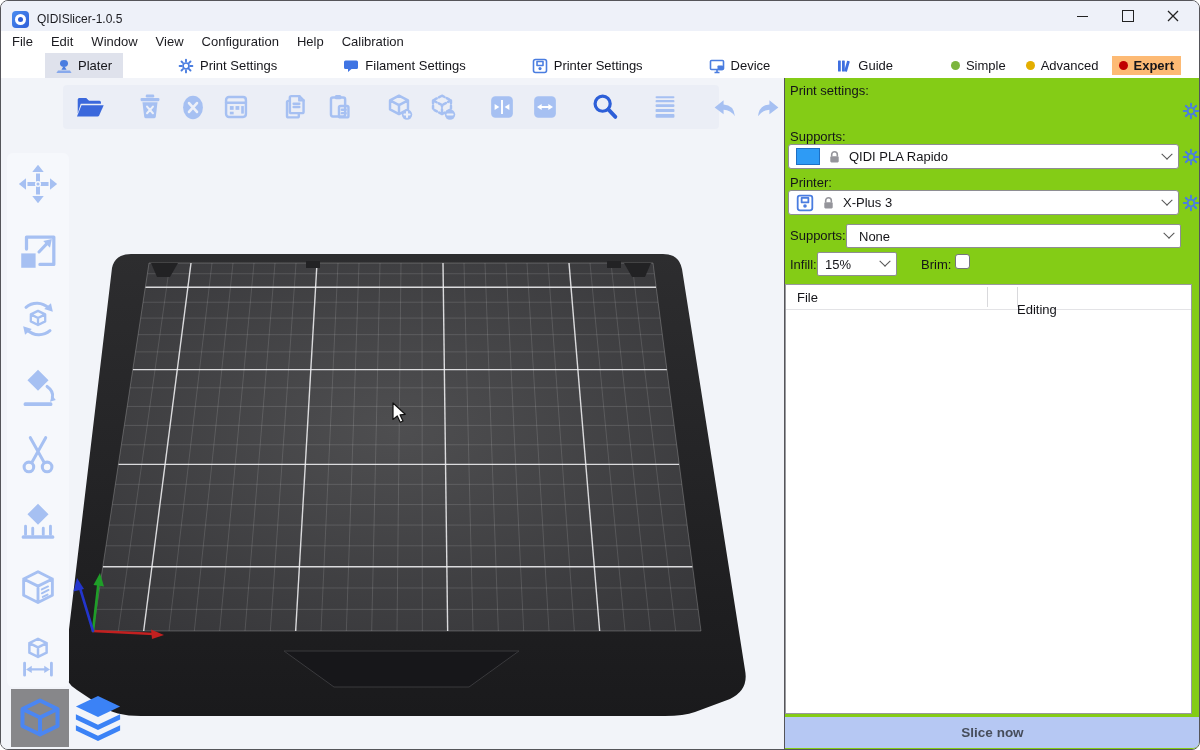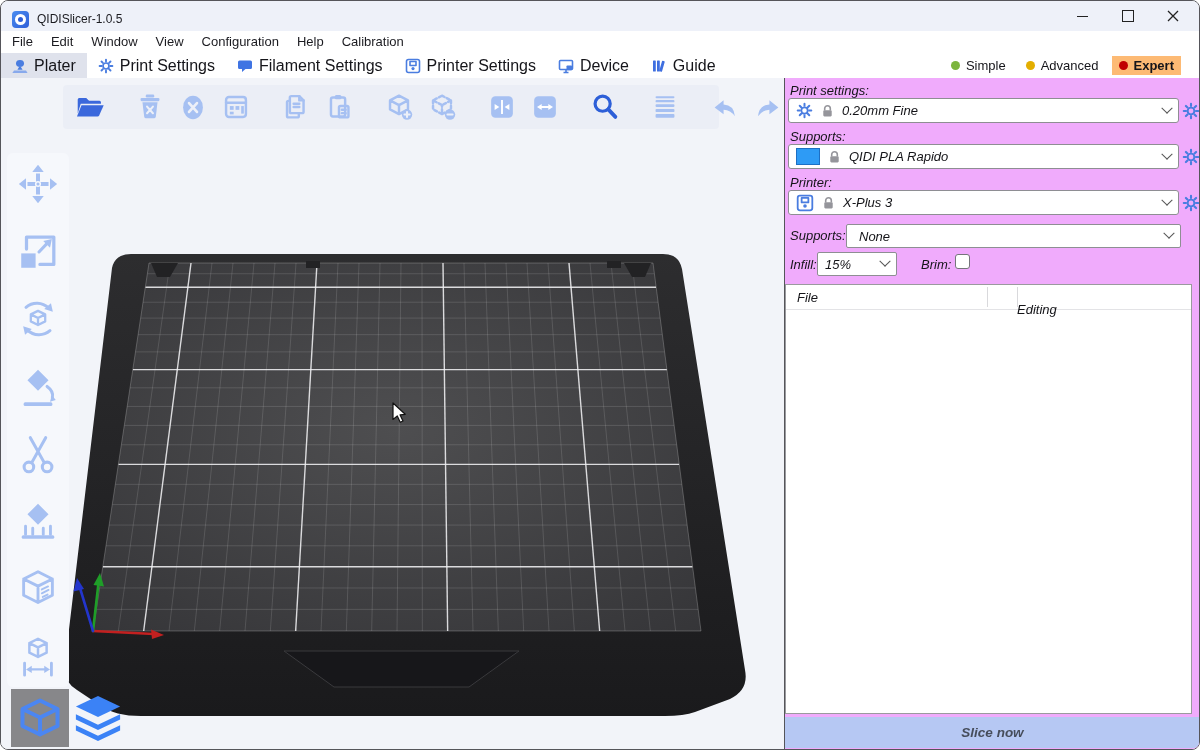--- a/index.html
+++ b/index.html
@@ -15,21 +15,21 @@
   .wcontrols{position:absolute;right:4px;top:0;height:30px;display:flex;}
   .wbtn{width:45px;height:30px;display:flex;align-items:center;justify-content:center;}
   .glyph-min{width:11px;height:0;border-bottom:1.4px solid #222;}
   .glyph-max{width:10px;height:10px;border:1.3px solid #222;}
   
   .menubar{position:absolute;left:0;top:30px;width:100%;height:22px;background:#fff;display:flex;align-items:center;padding-left:2px;}
   .menu-item{font-size:13px;color:#1b1b20;padding:0 9px;line-height:22px;}
   
   .tabbar{position:absolute;left:0;top:52px;width:100%;height:25px;background:#fff;border-bottom:2px solid #2e6ae3;
           display:flex;align-items:stretch;box-sizing:content-box;}
-  .tab{display:flex;align-items:center;gap:6px;padding:0 11px;font-size:16px;color:#15151a;}
+  .tab{display:flex;align-items:center;gap:6px;padding:0 11px;font-size:13px;color:#15151a;margin-left:44px;}
   .tab.active{background:#dfe2ec;}
   .modes{margin-left:auto;display:flex;align-items:center;gap:6px;margin-right:18px;}
   .mode{display:flex;align-items:center;gap:6px;font-size:13px;color:#15151a;padding:2px 7px;}
   .mode .dot{width:9px;height:9px;border-radius:50%;}
   .mode.active{background:#fdba74;font-weight:bold;}
   
   .viewport{position:absolute;left:0;top:77px;width:783px;height:673px;background:#f2f4f9;overflow:hidden;}
   .topbar{position:absolute;left:62px;top:7px;width:656px;height:44px;background:#ebeef6;border-radius:4px;
           display:flex;align-items:center;padding:0 10px;gap:9px;box-sizing:border-box;}
   .tgap{width:8px;flex:none;}
@@ -39,21 +39,21 @@
   .vtoggles{position:absolute;left:10px;top:611px;display:flex;align-items:center;}
   .vtog{width:58px;height:58px;display:flex;align-items:center;justify-content:center;}
   .vtog.active{background:#87878a;}
   
   .lb{stroke:#a6c0f2;fill:none;stroke-width:2.6;stroke-linecap:round;stroke-linejoin:round;}
   .f{fill:#a6c0f2;}
   .lb48{stroke:#a6c0f2;fill:none;stroke-linecap:round;stroke-linejoin:round;}
   .gb{stroke:#4a7de0;fill:none;stroke-linecap:round;}
   .pb{stroke:#4a7de0;fill:none;stroke-width:1.6;stroke-linejoin:round;}
   
-  .rpanel{position:absolute;left:783px;top:77px;width:417px;height:673px;background:#f0abfc;border-left:1px solid #55555a;box-sizing:border-box;font-style:italic;}
+  .rpanel{position:absolute;left:783px;top:77px;width:417px;height:673px;background:#84cc16;border-left:1px solid #55555a;box-sizing:border-box;}
   .plabel{position:absolute;left:5px;font-size:13px;color:#141418;}
   .combo{position:absolute;display:flex;align-items:center;gap:7px;background:#fff;border:1px solid #8e8e93;border-radius:3px;
          padding:0 7px;box-sizing:border-box;height:25px;}
   .combo .ctext{font-size:13px;color:#141418;white-space:nowrap;}
   .chev{margin-left:auto;width:7px;height:7px;border-right:1.5px solid #555;border-bottom:1.5px solid #555;
         transform:rotate(45deg) translate(-2px,-2px);flex:none;}
   .gearbtn{position:absolute;width:19px;height:19px;display:flex;align-items:center;justify-content:center;}
   .swatch{width:22px;height:15px;background:#2e9bf5;border:1px solid #1d6fc4;flex:none;}
   .checkbox{position:absolute;width:15px;height:15px;border:1.4px solid #75757b;border-radius:3px;background:#fff;box-sizing:border-box;}
   .objlist{position:absolute;left:0px;top:206px;width:407px;height:430px;border:1px solid #9a9a9e;box-sizing:border-box;background:#fff;}
@@ -405,34 +405,20 @@
             <path d="M3 33.5 L26 44.5 L49 33.5 L49 39 L26 50 L3 39 Z"></path>
           </g>
         </svg>
       </div>
     </div>
   </div>
 
   <div class="rpanel">
 
     <div class="plabel" style="top:5px">Print settings:</div>
-    <div class="combo" style="left:3px;top:20px;width:391px">
-      <svg width="17" height="17" viewBox="0 0 16 16">
-        <circle class="gb" stroke-width="1.7" cx="8" cy="8" r="3"></circle>
-        <g class="gb" stroke-width="1.9">
-            <path d="M8 1.6 V3.6 M8 12.4 V14.4 M1.6 8 H3.6 M12.4 8 H14.4 M3.5 3.5 L4.9 4.9 M11.1 11.1 L12.5 12.5 M12.5 3.5 L11.1 4.9 M4.9 11.1 L3.5 12.5"></path>
-          </g>
-      </svg>
-      <svg width="15" height="16" viewBox="0 0 16 16">
-        <path d="M5 7.5 V5.4 a3 3 0 0 1 6 0 V7.5" fill="none" stroke="#95959b" stroke-width="1.7"></path>
-        <rect fill="#95959b" x="3.5" y="7.2" width="9" height="6.6" rx="1.2"></rect>
-      </svg>
-      <span class="ctext">0.20mm Fine</span>
-      <span class="chev"></span>
-    </div>
     <div class="gearbtn" style="left:396px;top:23px">
       <svg width="18" height="18" viewBox="0 0 16 16">
         <circle class="gb" stroke-width="1.7" cx="8" cy="8" r="3"></circle>
         <g class="gb" stroke-width="1.9">
             <path d="M8 1.6 V3.6 M8 12.4 V14.4 M1.6 8 H3.6 M12.4 8 H14.4 M3.5 3.5 L4.9 4.9 M11.1 11.1 L12.5 12.5 M12.5 3.5 L11.1 4.9 M4.9 11.1 L3.5 12.5"></path>
           </g>
       </svg>
     </div>
 
     <div class="plabel" style="top:51px">Supports:</div>

